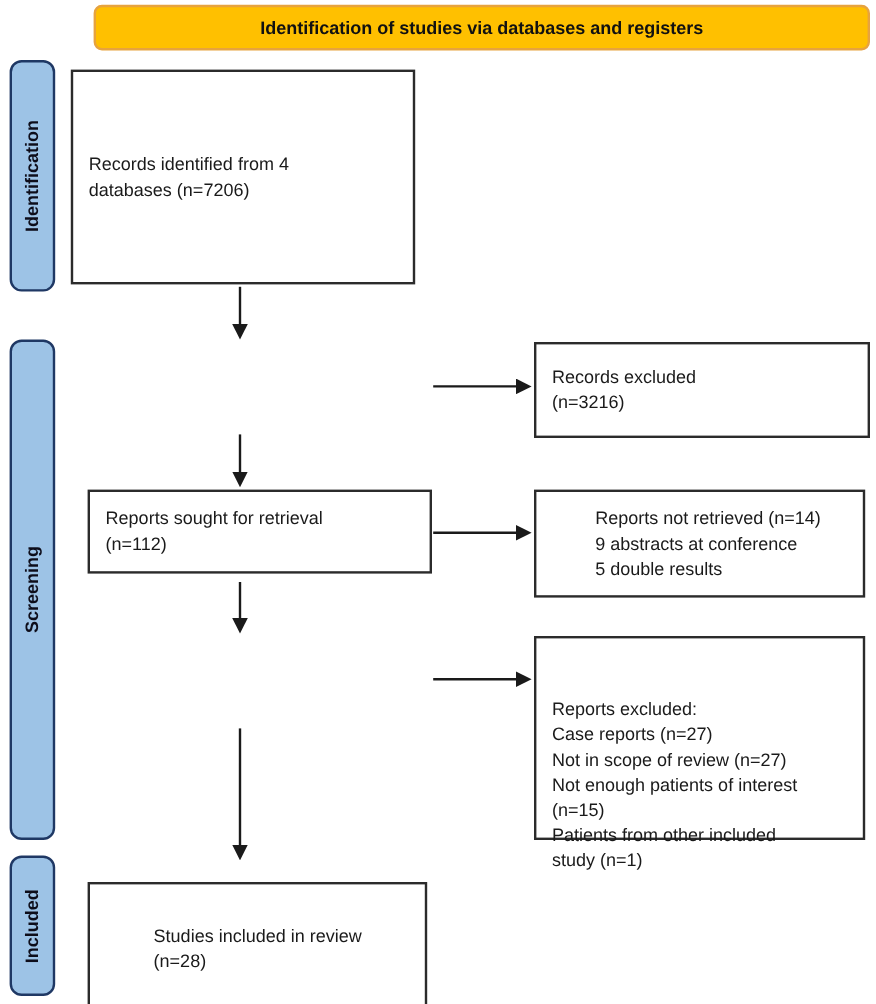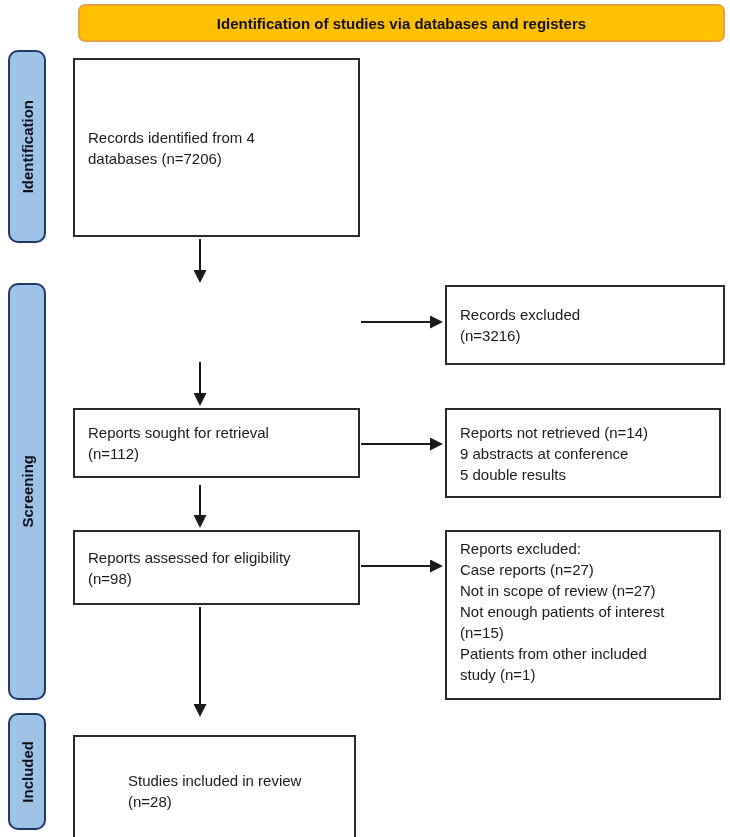--- a/index.html
+++ b/index.html
@@ -63,29 +63,29 @@
     box-sizing: border-box;
     font-size: 15px;
     line-height: 21px;
     color: #1a1a1a;
   }
   .box .txt {
     padding: 0 13px;
     white-space: pre-line;
   }
   .box.top-align { align-items: flex-start; }
-  .box.top-align .txt { padding-top: 6px; }
+  .box.top-align .txt { padding-top: 6px; margin-top: 43px; }
 
-  .box.b-identified { left: 73px;  top: 58px;  width: 287px; height: 179px; }
+  .box.b-identified { left: 59px;  top: 58px;  width: 287px; height: 179px; }
   .box.b-screened   { left: 73px;  top: 285px; width: 287px; height: 75px; }
   .box.b-sought     { left: 73px;  top: 408px; width: 287px; height: 70px; }
   .box.b-assessed   { left: 73px;  top: 530px; width: 287px; height: 75px; }
   .box.b-included   { left: 73px;  top: 735px; width: 283px; height: 111px; padding-left: 40px; }
   .box.r-excluded1  { left: 445px; top: 285px; width: 280px; height: 80px; }
-  .box.r-notretr    { left: 445px; top: 408px; width: 276px; height: 90px; }
+  .box.r-notretr    { left: 445px; top: 408px; width: 276px; height: 90px; padding-left: 36px; }
   .box.r-excluded2  { left: 445px; top: 530px; width: 276px; height: 170px; }
 
   .arrows {
     position: absolute;
     left: 0; top: 0;
     pointer-events: none;
   }
 </style>
 </head>
 <body>
@@ -121,24 +121,20 @@
     <div class="txt">Reports sought for retrieval
 (n=112)</div>
   </div>
 
   <div class="box r-notretr">
     <div class="txt">Reports not retrieved (n=14)
 9 abstracts at conference
 5 double results</div>
   </div>
 
-  <div class="box b-assessed">
-    <div class="txt">Reports assessed for eligibility
-(n=98)</div>
-  </div>
 
   <div class="box r-excluded2 top-align">
     <div class="txt">Reports excluded:
 Case reports (n=27)
 Not in scope of review (n=27)
 Not enough patients of interest
 (n=15)
 Patients from other included
 study (n=1)</div>
   </div>

